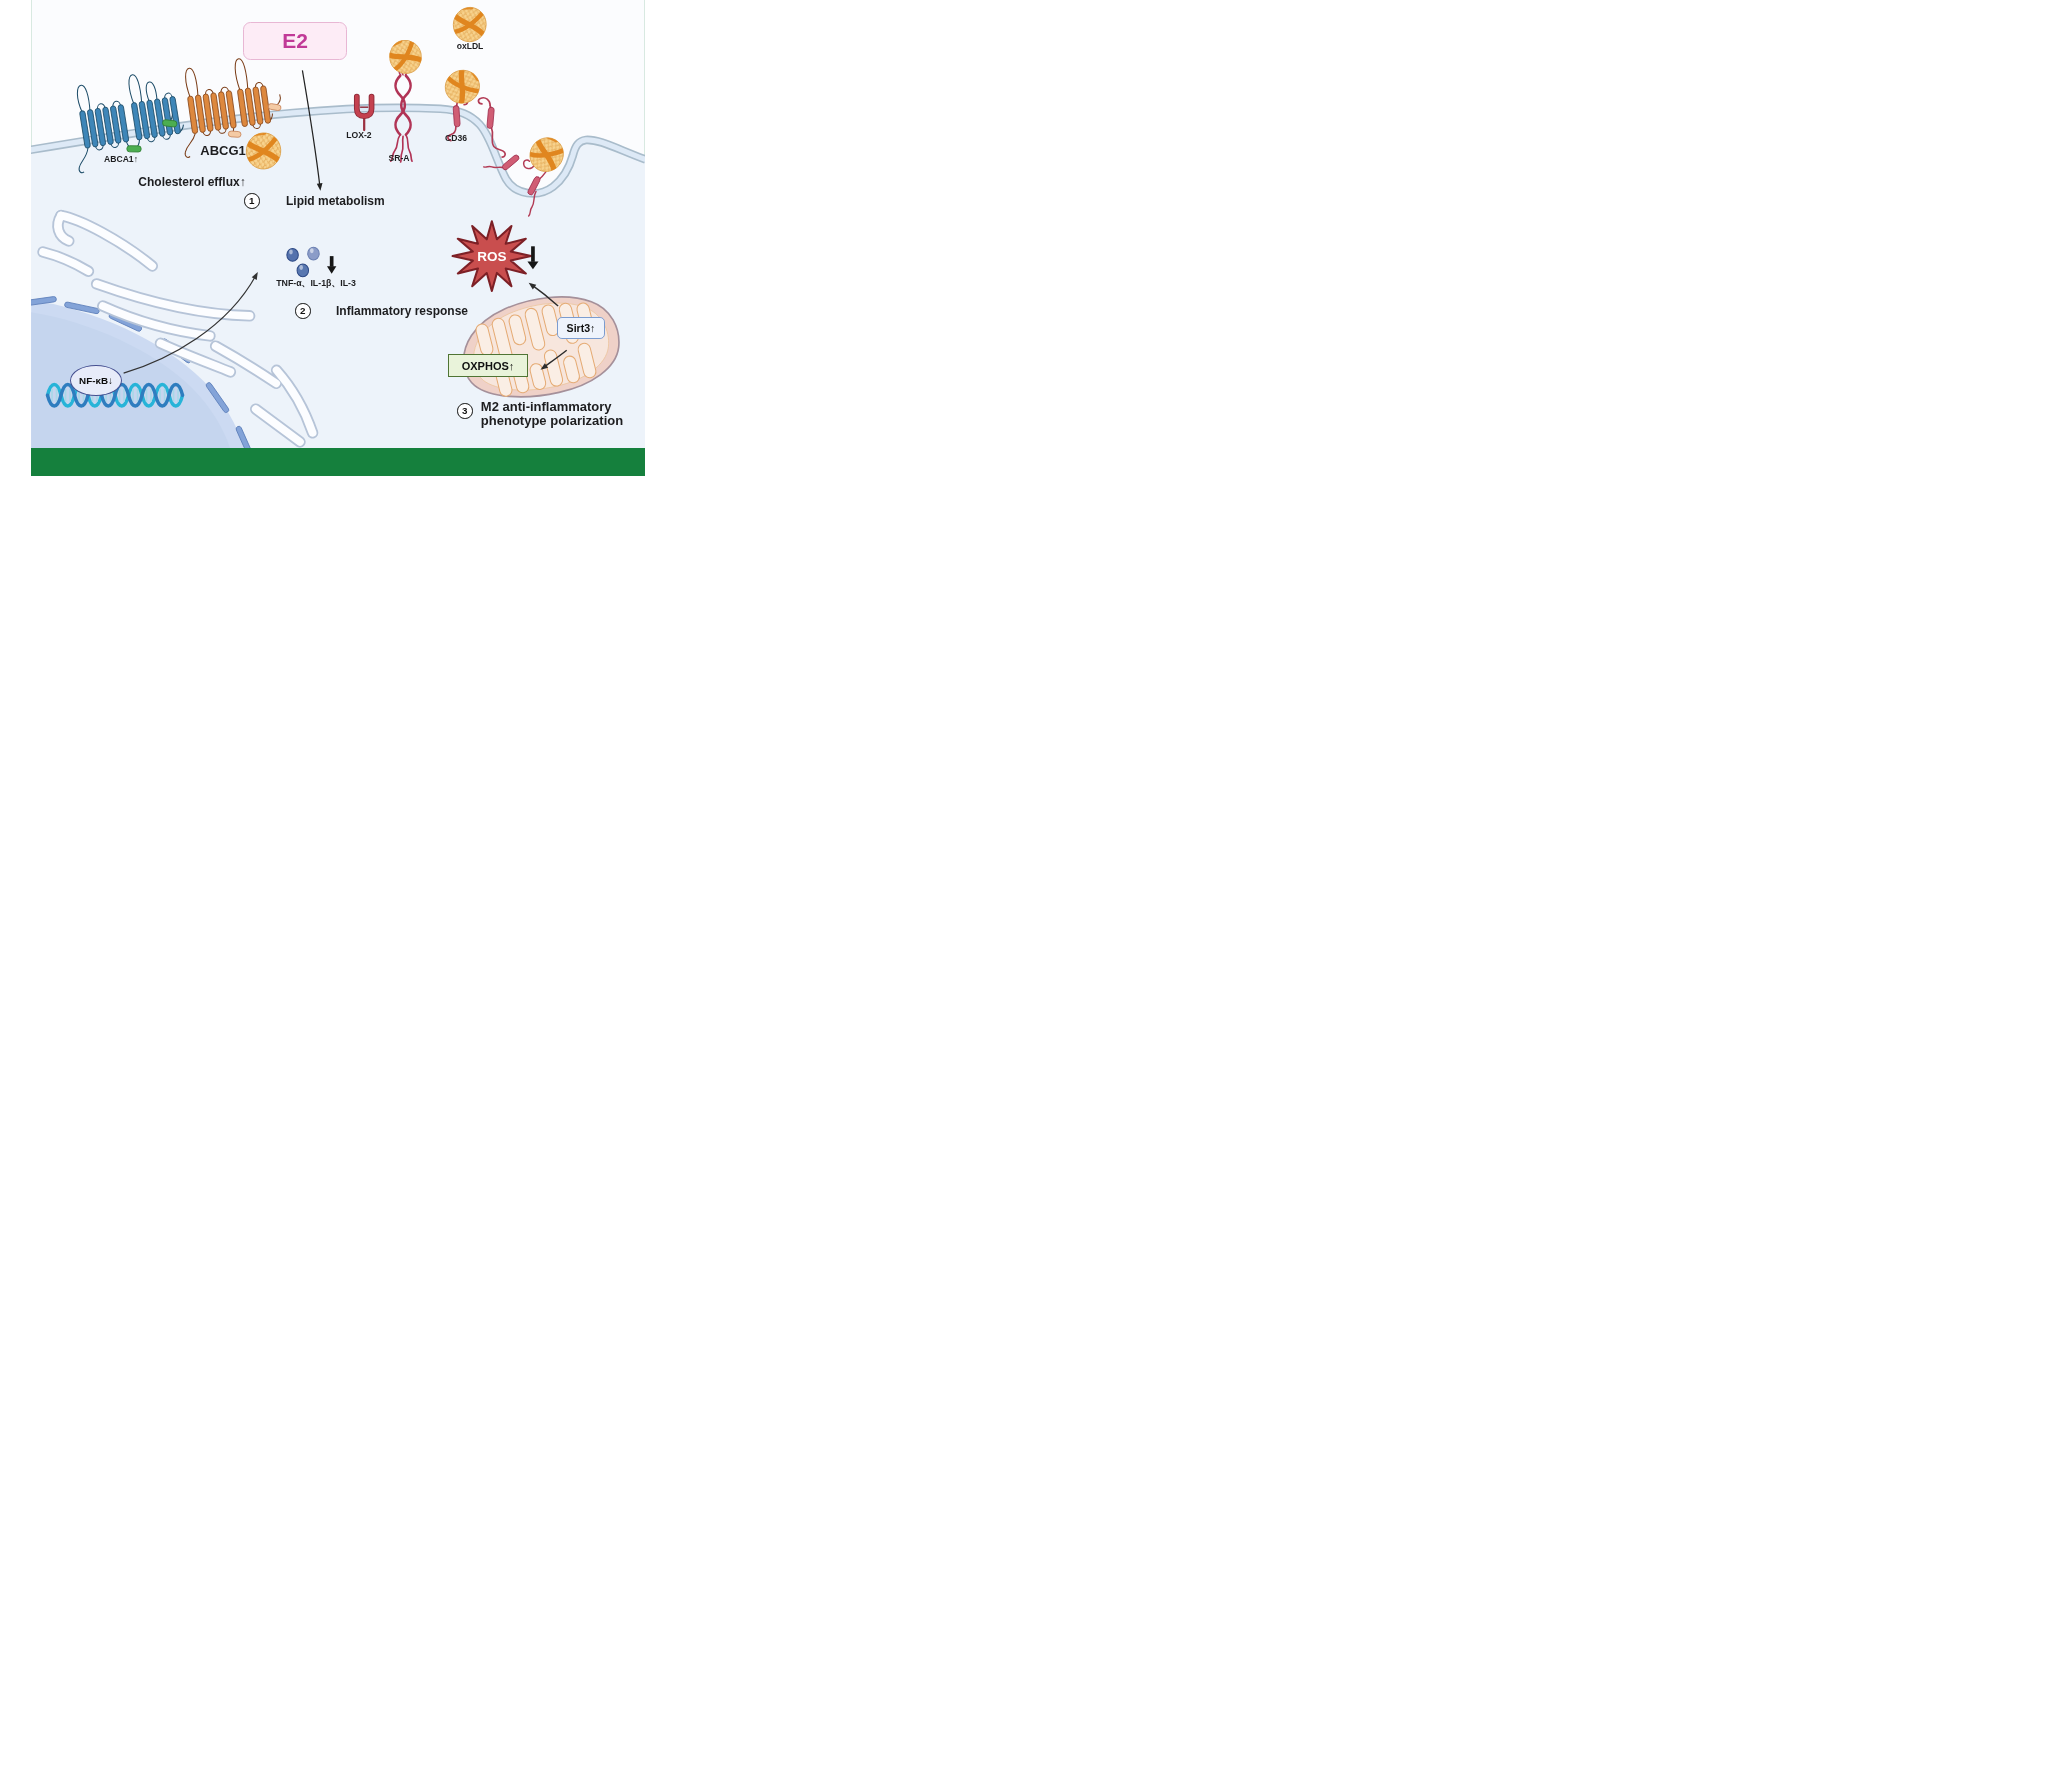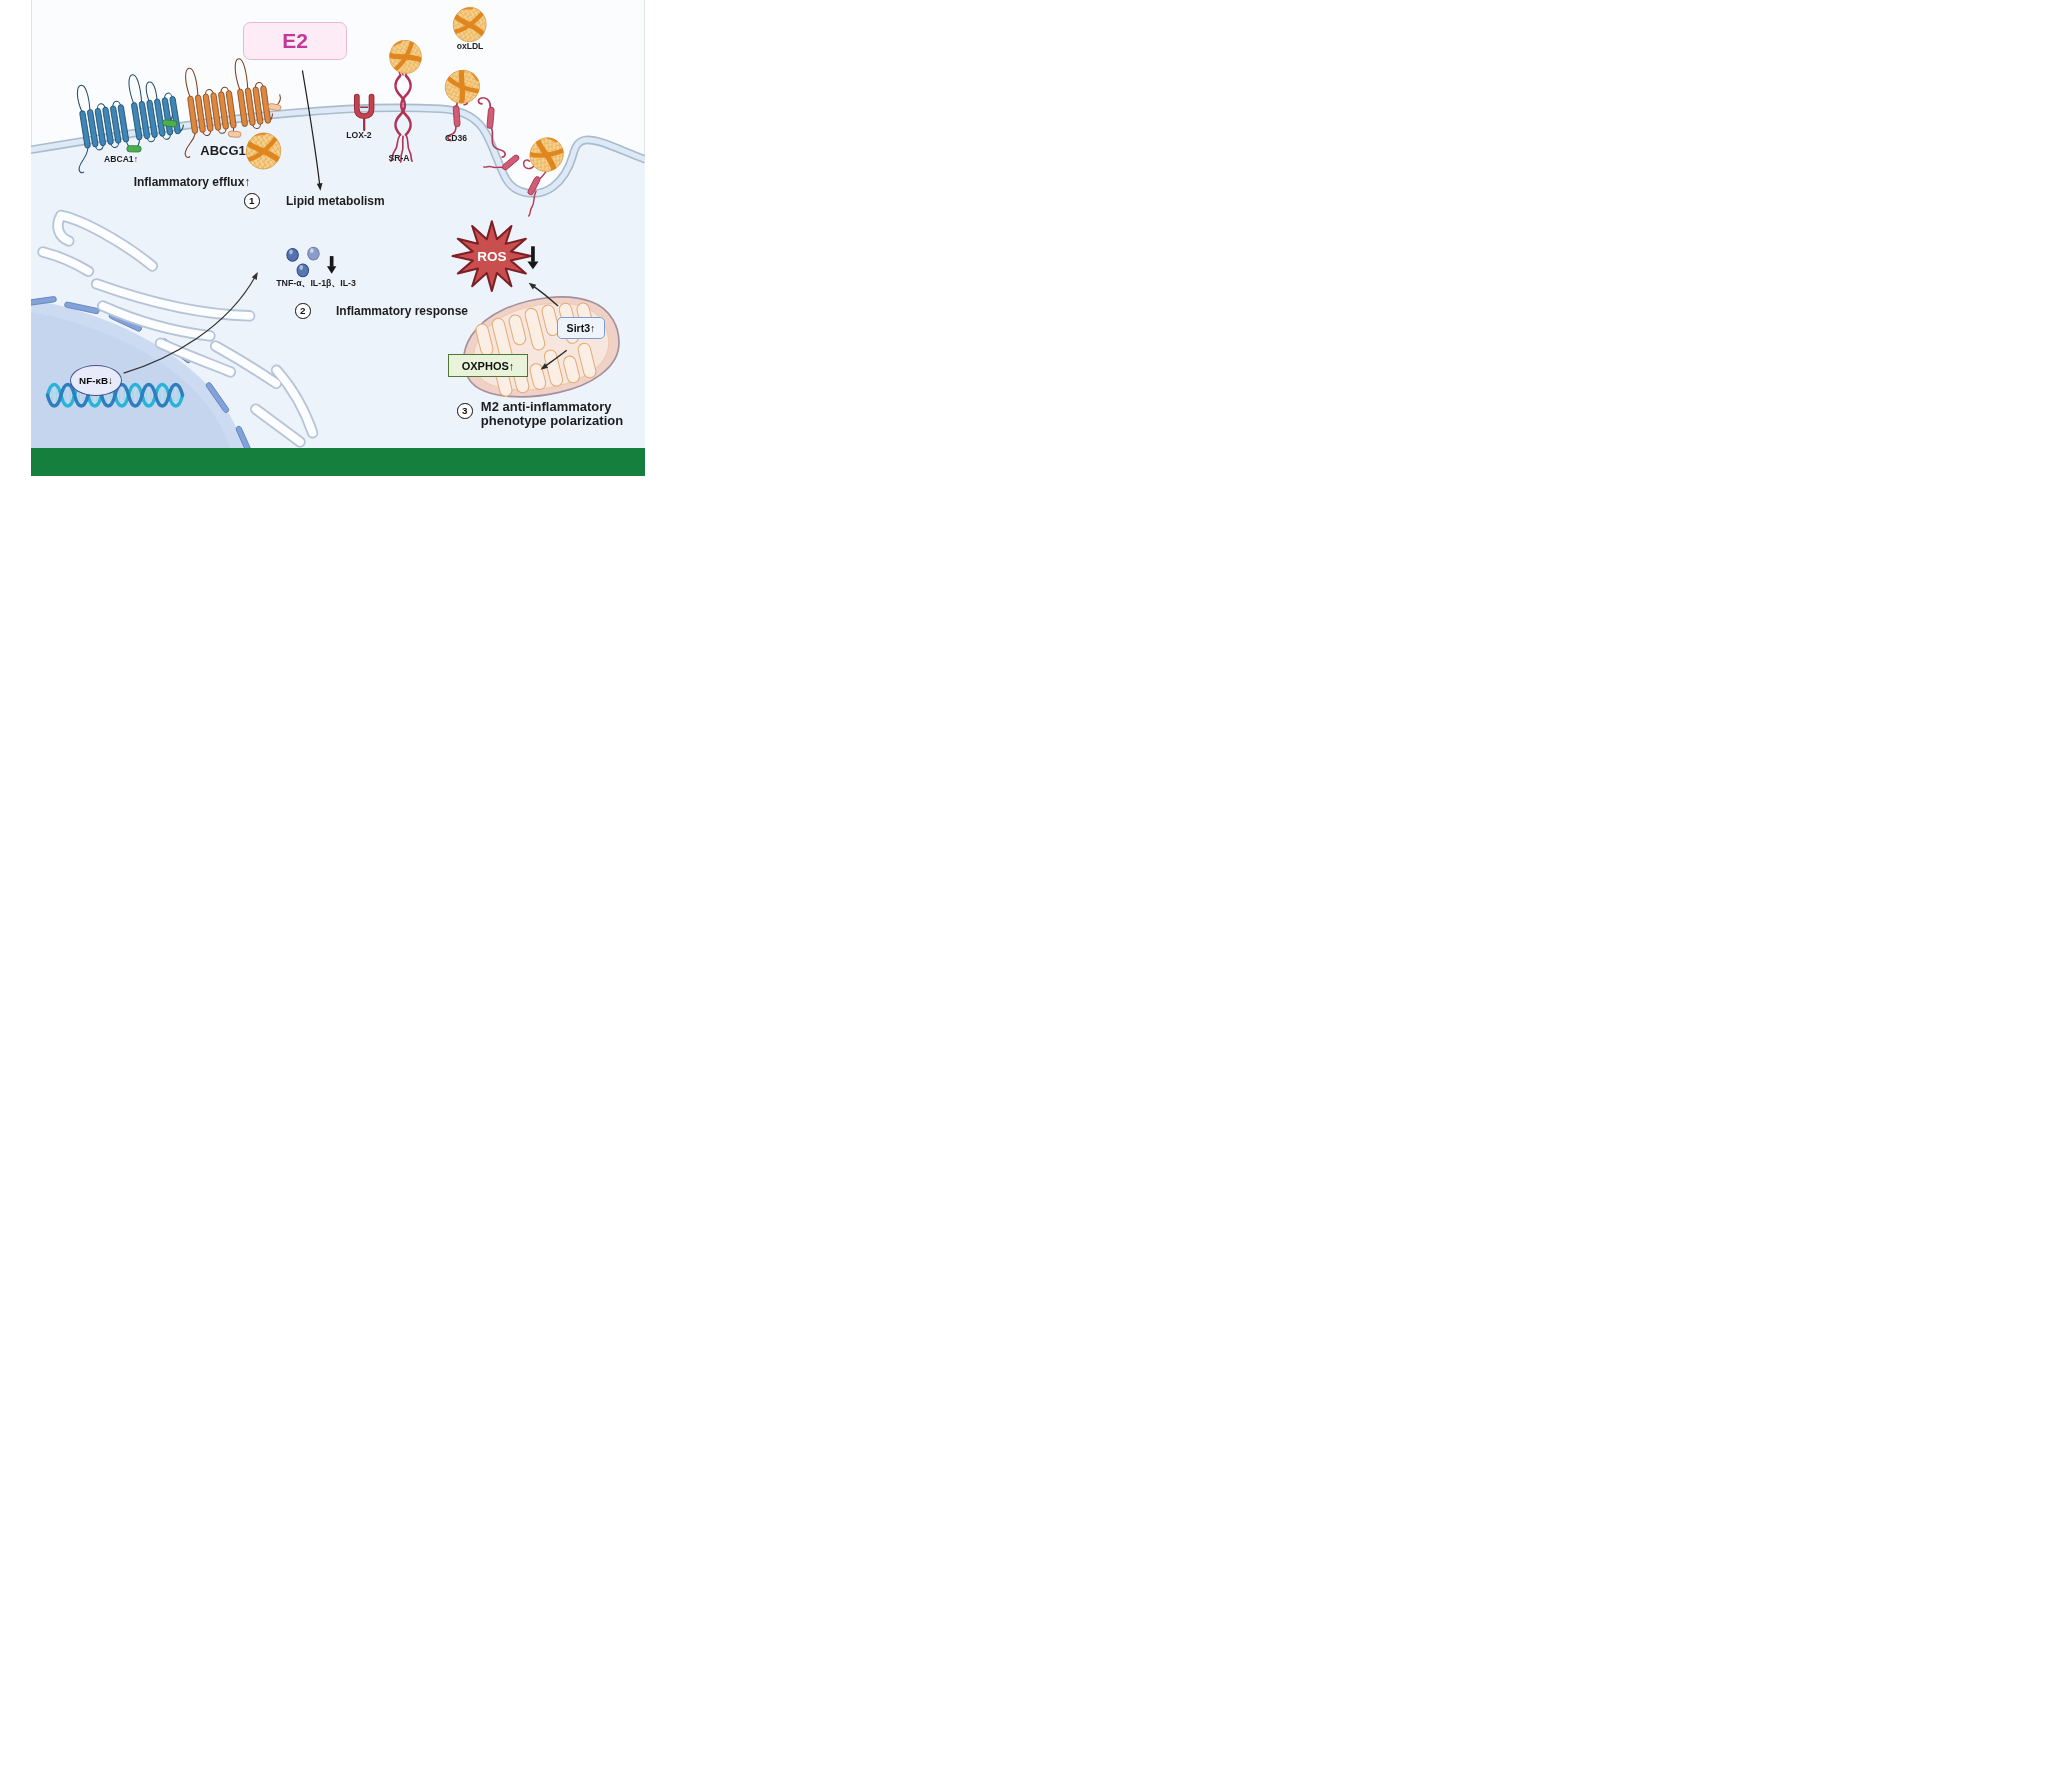--- a/index.html
+++ b/index.html
@@ -326,21 +326,21 @@
     </g>
   </g>
 </svg>
 
 <div class="box e2-box">
   <span>E2</span>
 </div>
 
 <div class="lbl" style="left:90px;top:160px;font-size:8.6px;">ABCA1↑</div>
 <div class="lbl" style="left:192px;top:151px;font-size:13px;">ABCG1</div>
-<div class="lbl" style="left:161px;top:182px;font-size:12px;">Inflammatory efflux↑</div>
+<div class="lbl" style="left:161px;top:182px;font-size:12px;">Cholesterol efflux↑</div>
 <div class="lbl" style="left:328px;top:136px;font-size:8.6px;">LOX-2</div>
 <div class="lbl" style="left:368px;top:159px;font-size:8.6px;">SR-A</div>
 <div class="lbl" style="left:425px;top:139px;font-size:8.6px;">CD36</div>
 <div class="lbl" style="left:439px;top:47px;font-size:8.6px;">oxLDL</div>
 <div class="lbl" style="left:285px;top:284px;font-size:8.8px;">TNF-α、IL-1β、IL-3</div>
 <div class="lbl" style="left:461px;top:257px;font-size:13.5px;color:#ffffff;">ROS</div>
 
 <div class="box step-circle" style="left:213px;top:193px;">
   <span>1</span>
 </div>

